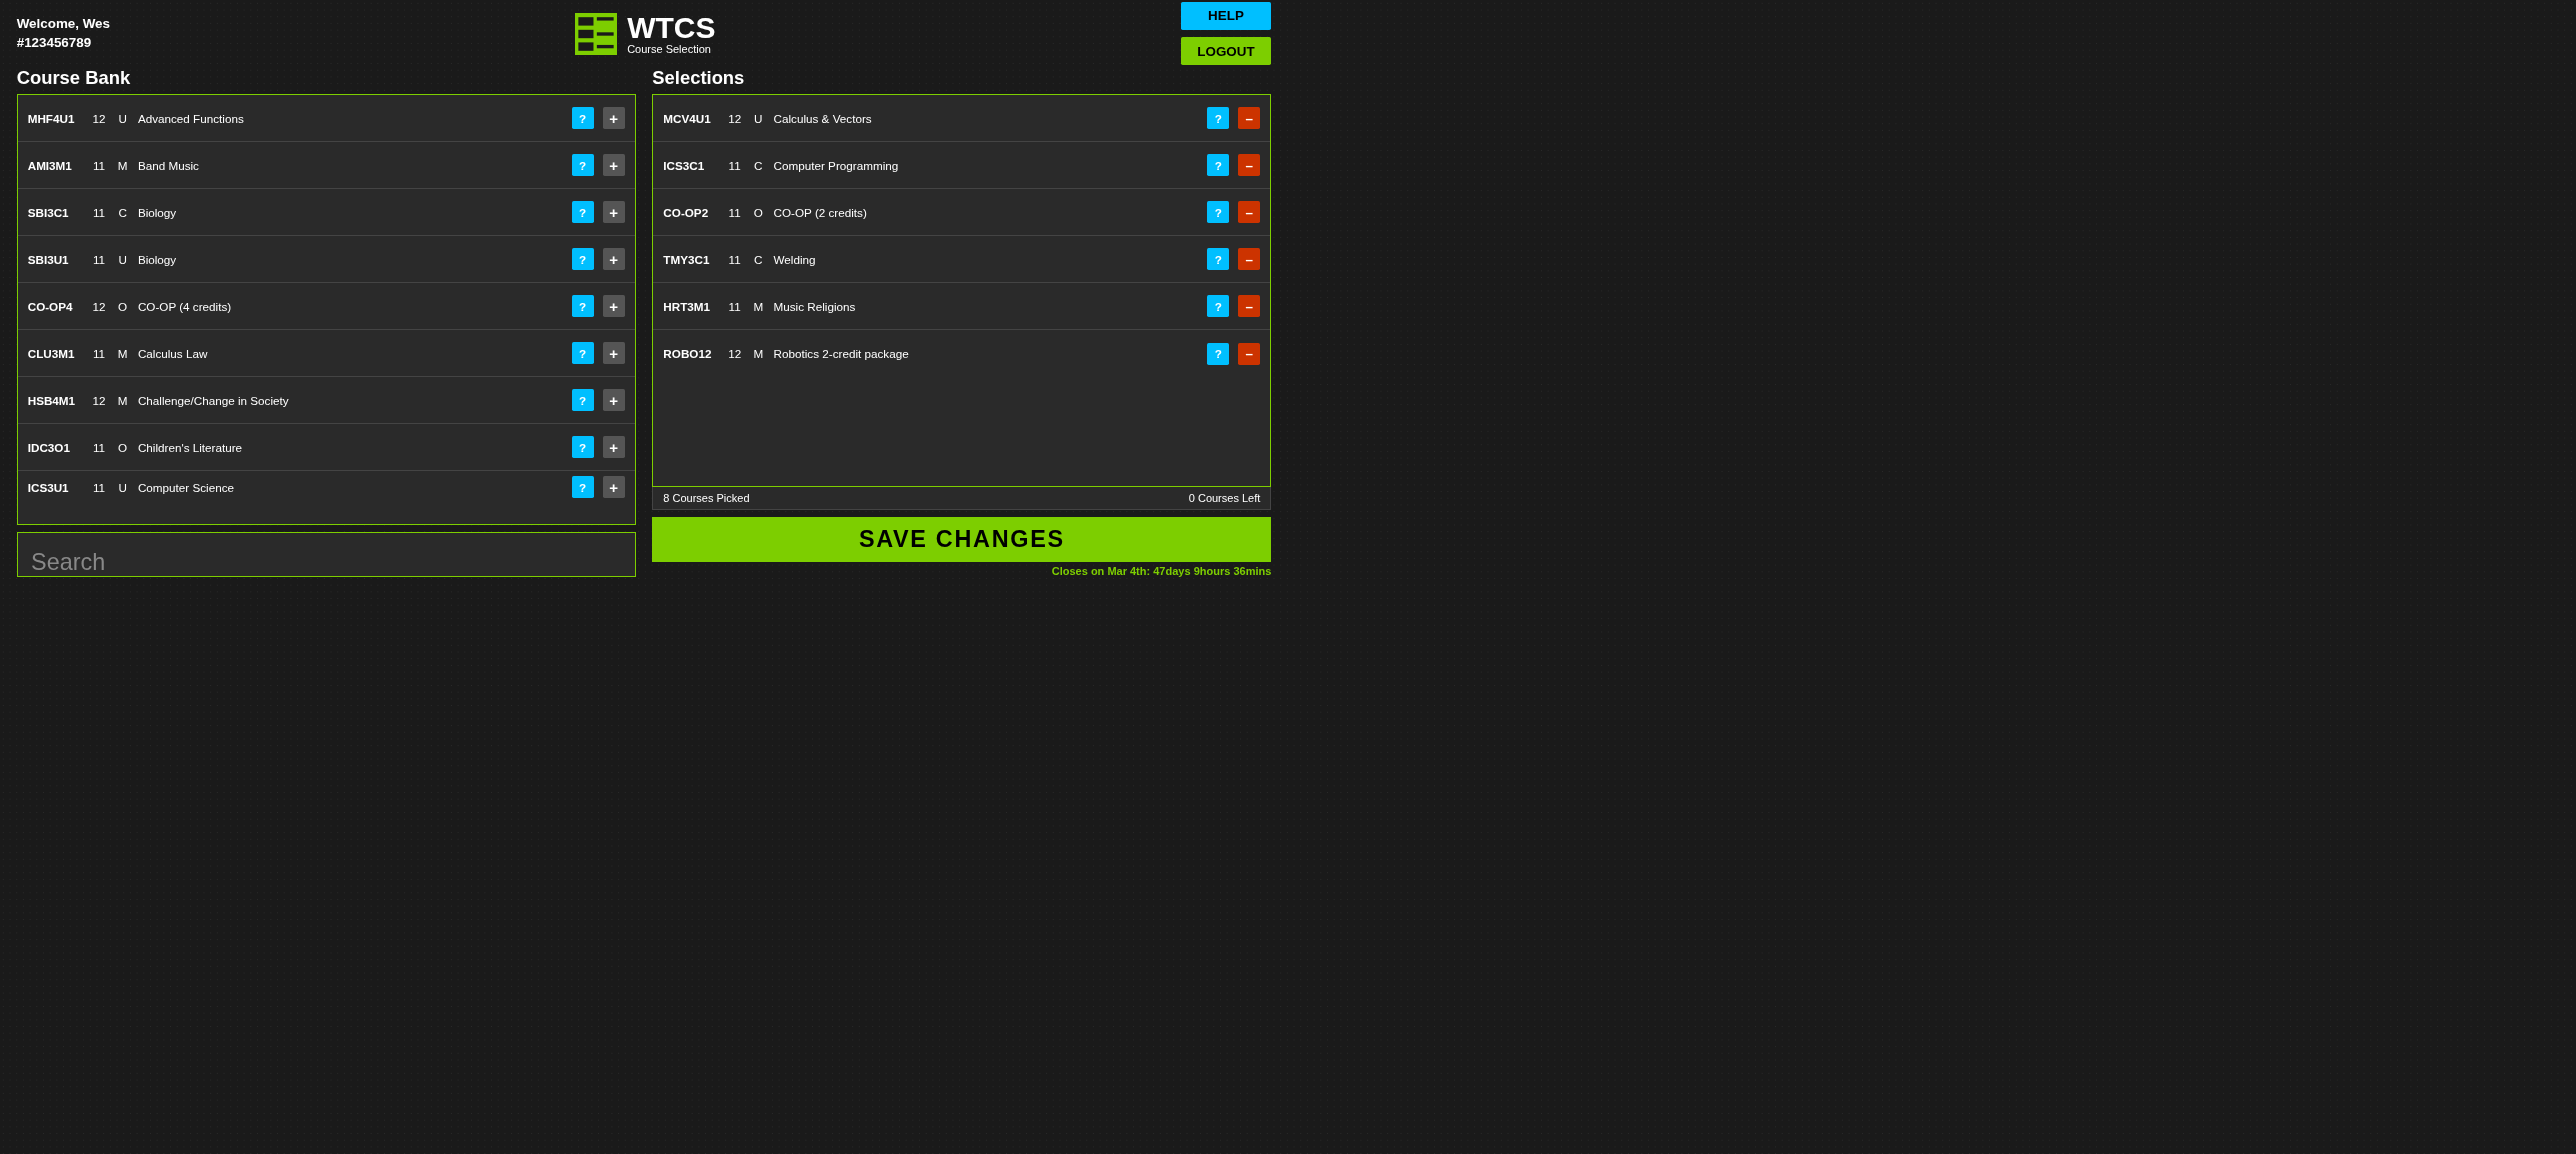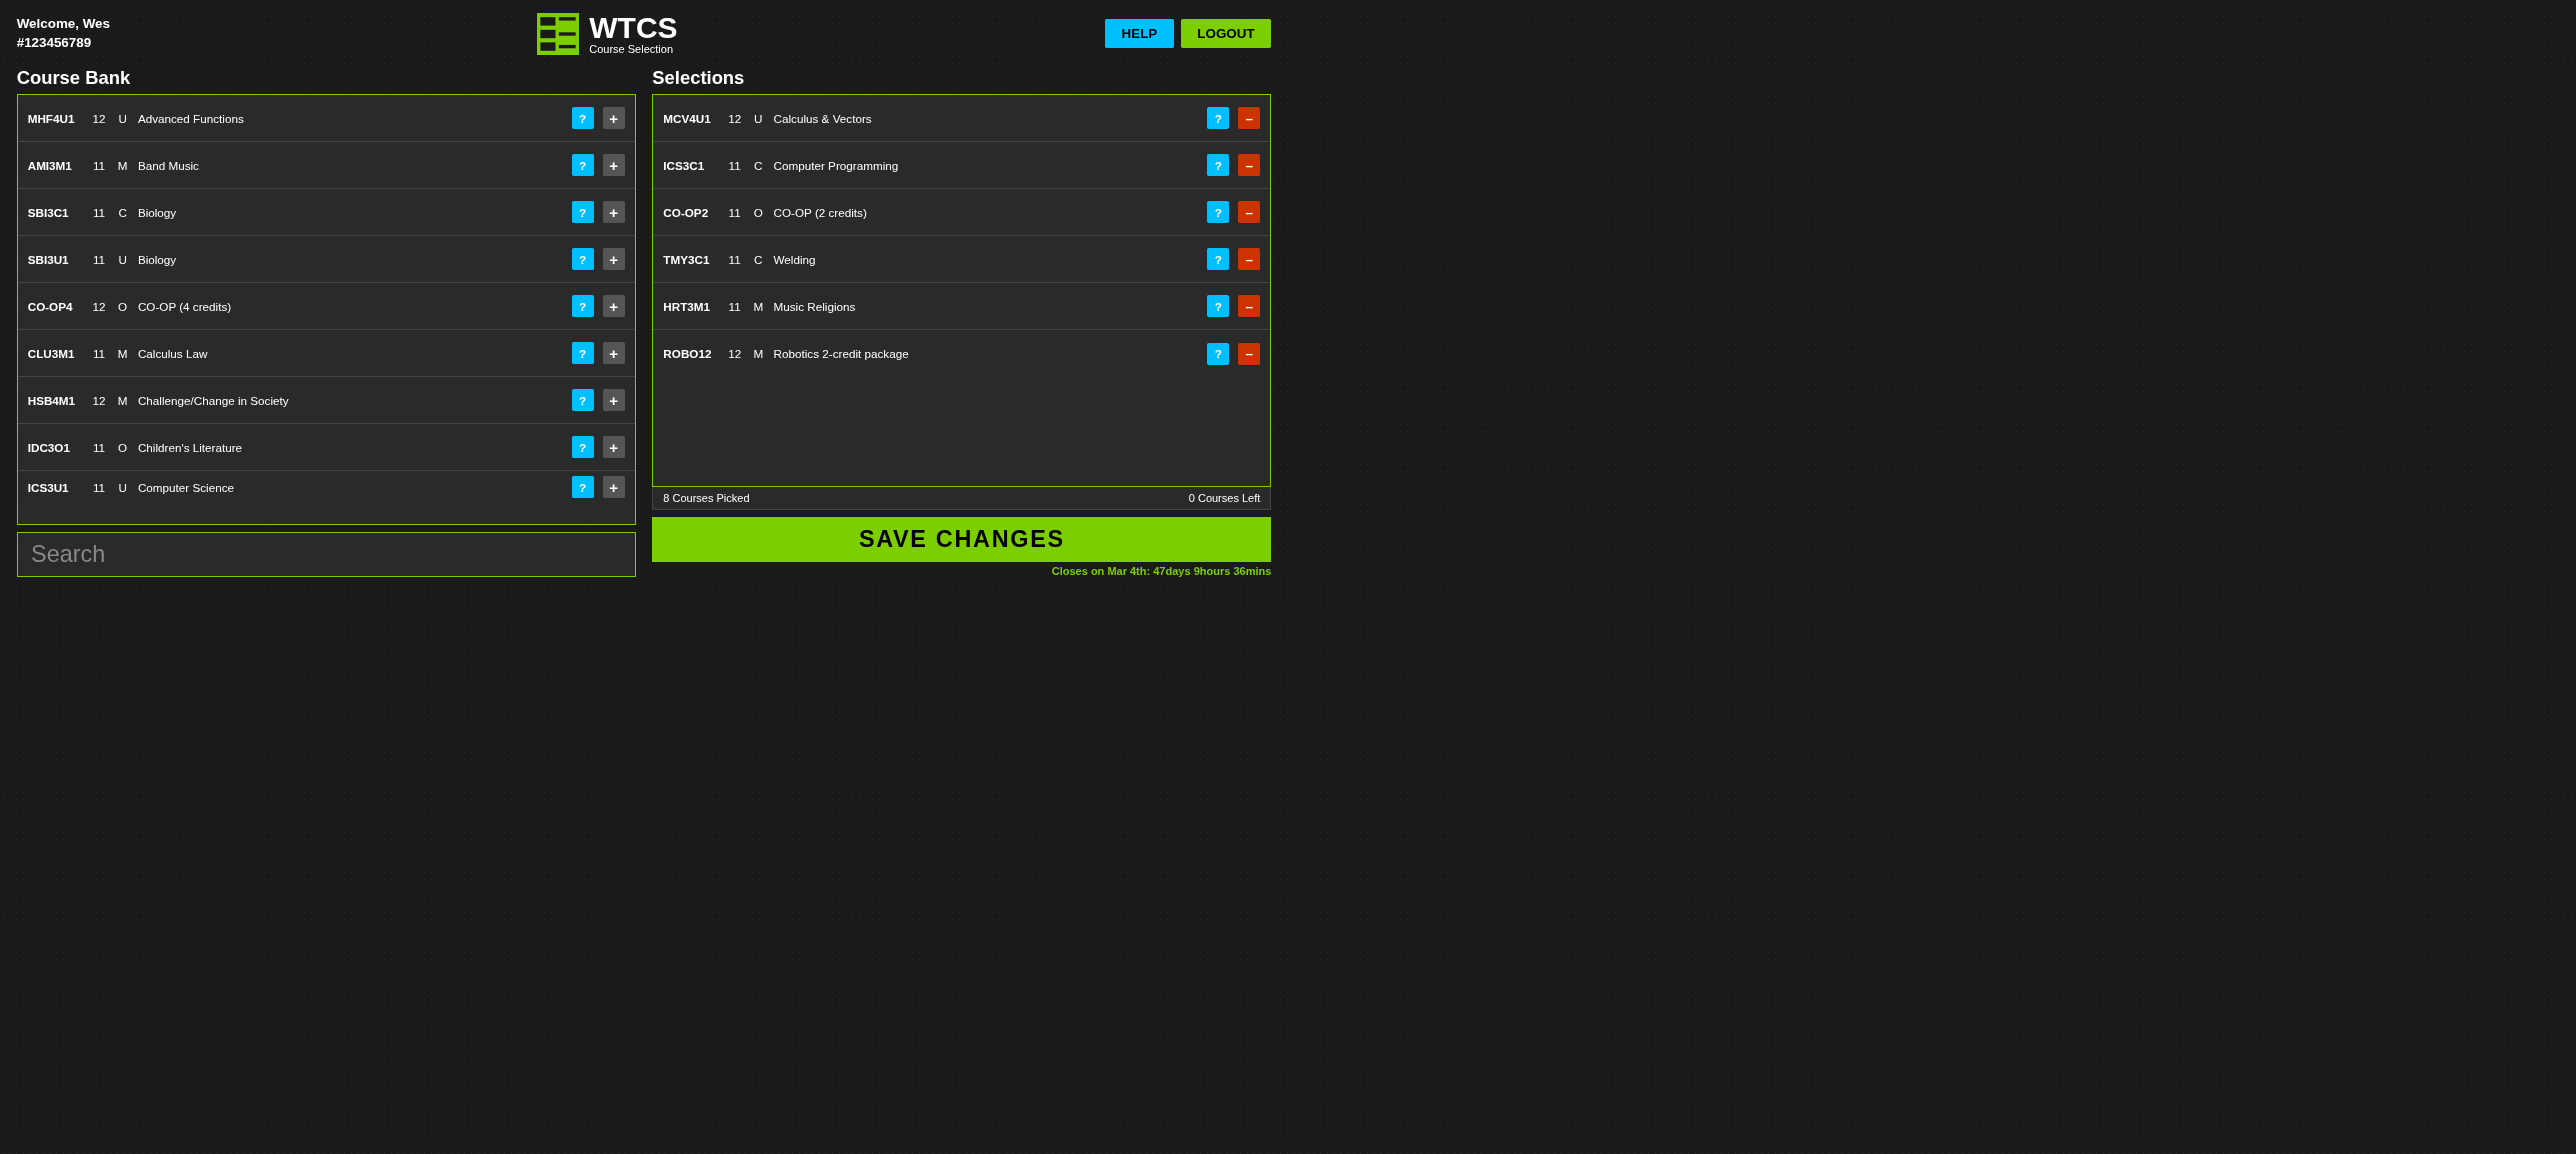--- a/index.html
+++ b/index.html
@@ -48,20 +48,21 @@
       color: #ffffff;
       line-height: 1;
     }
     .logo-subtitle {
       font-size: 11px;
       color: #ffffff;
     }
     .header-buttons {
       display: flex;
       gap: 6.7px;
+      flex-direction: column;
     }
     .help-btn {
       background-color: #00bfff;
       color: #000000;
       font-weight: bold;
       font-size: 13.4px;
       padding: 6.7px 16.7px;
       border: none;
       cursor: pointer;
       border-radius: 1.7px;
@@ -186,21 +187,21 @@
       flex-shrink: 0;
     }
 
     
     .search-bar {
       margin-top: 6.7px;
       border: 1.7px solid #7dce00;
       background-color: #2a2a2a;
       height: 45px;
       display: flex;
-      align-items: center;
+      align-items: flex-end;
       padding: 0 13.4px;
     }
     .search-input {
       background: transparent;
       border: none;
       outline: none;
       color: #888;
       font-size: 23.4px;
       width: 100%;
     }

